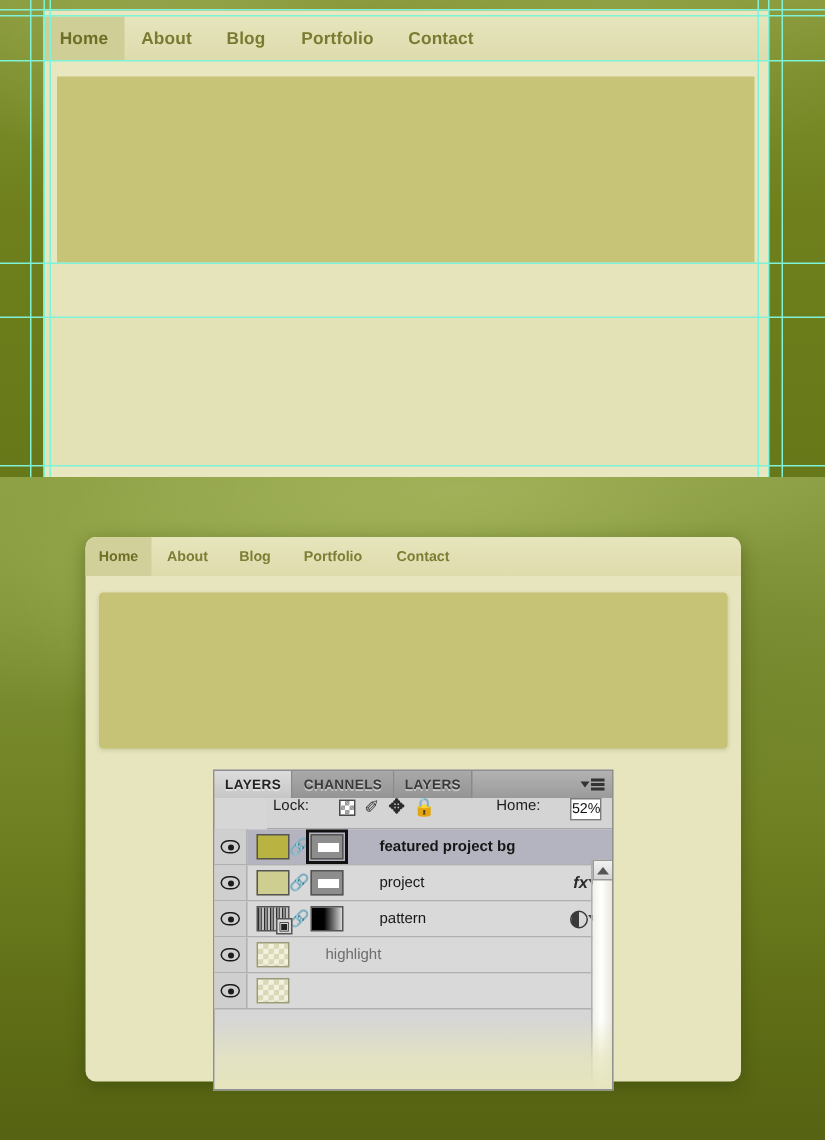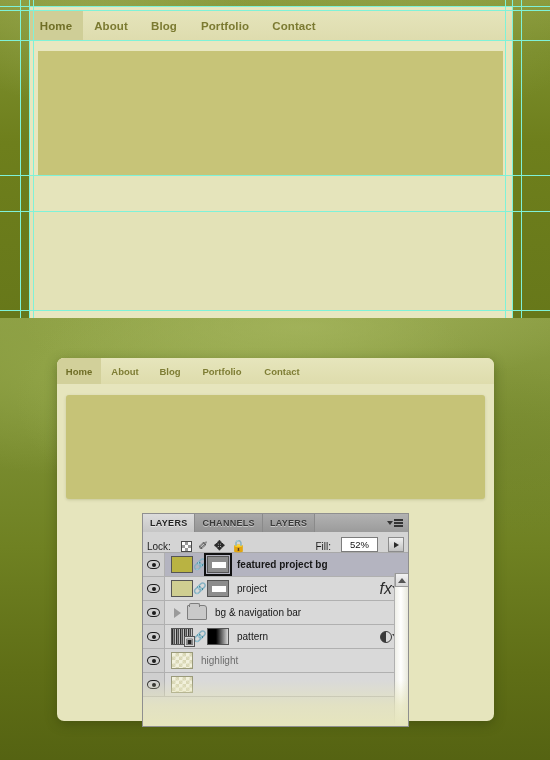--- a/index.html
+++ b/index.html
@@ -192,22 +192,22 @@
     background: linear-gradient(180deg,#f0f0f0 0%, #c2c2c2 100%);
     display: flex; align-items: center; justify-content: center;
   }
   .stepper i {
     width: 0; height: 0; border-top: 3.5px solid transparent;
     border-bottom: 3.5px solid transparent; border-left: 5px solid #2a2a2a;
   }
 
   
   .row-lock {
-    display: flex; align-items: flex-end; height: 21px; padding: 0 4px; gap: 10px;
-    background: #d4d4d4; border-bottom: 1px solid #a8a8a8;
+    display: flex; align-items: flex-start; height: 21px; padding: 0 4px; gap: 20px;
+    background: #d4d4d4; border-bottom: 1px solid #a8a8a8; margin-left: 35px;
   }
   .lock-icons { display: flex; align-items: center; gap: 6px; }
   .ico { width: 12px; height: 12px; position: relative; }
   .ico-transparency {
     border: 1px solid #4a4a4a; width: 11px; height: 11px;
     background:
       linear-gradient(45deg,#9a9a9a 25%, transparent 25%, transparent 75%, #9a9a9a 75%) 0 0/6px 6px,
       linear-gradient(45deg,#9a9a9a 25%, transparent 25%, transparent 75%, #9a9a9a 75%) 3px 3px/6px 6px,
       #fff;
   }
@@ -270,25 +270,25 @@
     width: 8px; height: 14px; display: flex; align-items: center;
     justify-content: center; font-size: 11px; color: #333;
   }
   .clip-badge {
     position: absolute; right: -3px; bottom: -3px; width: 11px; height: 11px;
     background: #d9d9d9; border: 1px solid #555;
     display: flex; align-items: center; justify-content: center;
     font-size: 8px; color: #222;
   }
   .layer-name {
-    font-size: 10px; color: #171717; padding-left: 8px; white-space: nowrap;
+    font-size: 10px; color: #171717; padding-left: 24px; white-space: nowrap;
   }
   .layer-name.bold { font-weight: bold; }
   .layer-name.dim { color: #6d6d6d; }
-  .fx-mark { font-size: 16px; font-style: italic; font-weight: normal; color: #2a2a2a; }
+  .fx-mark { font-size: 11px; font-style: italic; font-weight: bold; color: #2a2a2a; }
   .adj-mark {
     width: 12px; height: 12px; border: 1.4px solid #3a3a3a; border-radius: 50%;
     background: linear-gradient(90deg,#3a3a3a 50%, #d9d9d9 50%);
   }
   .row-arrow {
     width: 0; height: 0; border-left: 4px solid transparent;
     border-right: 4px solid transparent; border-top: 5px solid #444;
     margin-right: 8px;
   }
   .disclosure {
@@ -418,21 +418,21 @@
 
   <div class="row-lock">
     <span class="lbl">Lock:</span>
     <span class="lock-icons">
       <span class="ico ico-transparency"></span>
       <span class="ico-brush">✐</span>
       <span class="ico-move">✥</span>
       <span class="ico-lock">🔒</span>
     </span>
     <span class="spacer-flex"></span>
-    <span class="lbl">Fill:</span>
+    <span class="lbl">Home:</span>
     <span class="numfield">52%</span>
     <span class="stepper">
         <i></i>
       </span>
   </div>
 
   <div class="layer-list">
 
     <div class="layer-row selected">
       <span class="eye-cell">
@@ -458,30 +458,20 @@
         <span class="thumb color-paleolive"></span>
         <span class="link-ico">🔗</span>
         <span class="thumb mask"></span>
       </span>
       <span class="layer-name">project</span>
       <span class="spacer-flex"></span>
       <span class="fx-mark">fx</span>
       <span class="row-arrow"></span>
     </div>
 
-    <div class="layer-row">
-      <span class="eye-cell">
-        <span class="eye">
-            <i></i>
-          </span>
-      </span>
-      <span class="disclosure"></span>
-      <span class="folder"></span>
-      <span class="layer-name">bg &amp; navigation bar</span>
-    </div>
 
     <div class="layer-row">
       <span class="eye-cell">
         <span class="eye">
             <i></i>
           </span>
       </span>
       <span class="thumbs">
         <span class="thumb noise" style="position:relative">
           <span class="clip-badge">▣</span>

